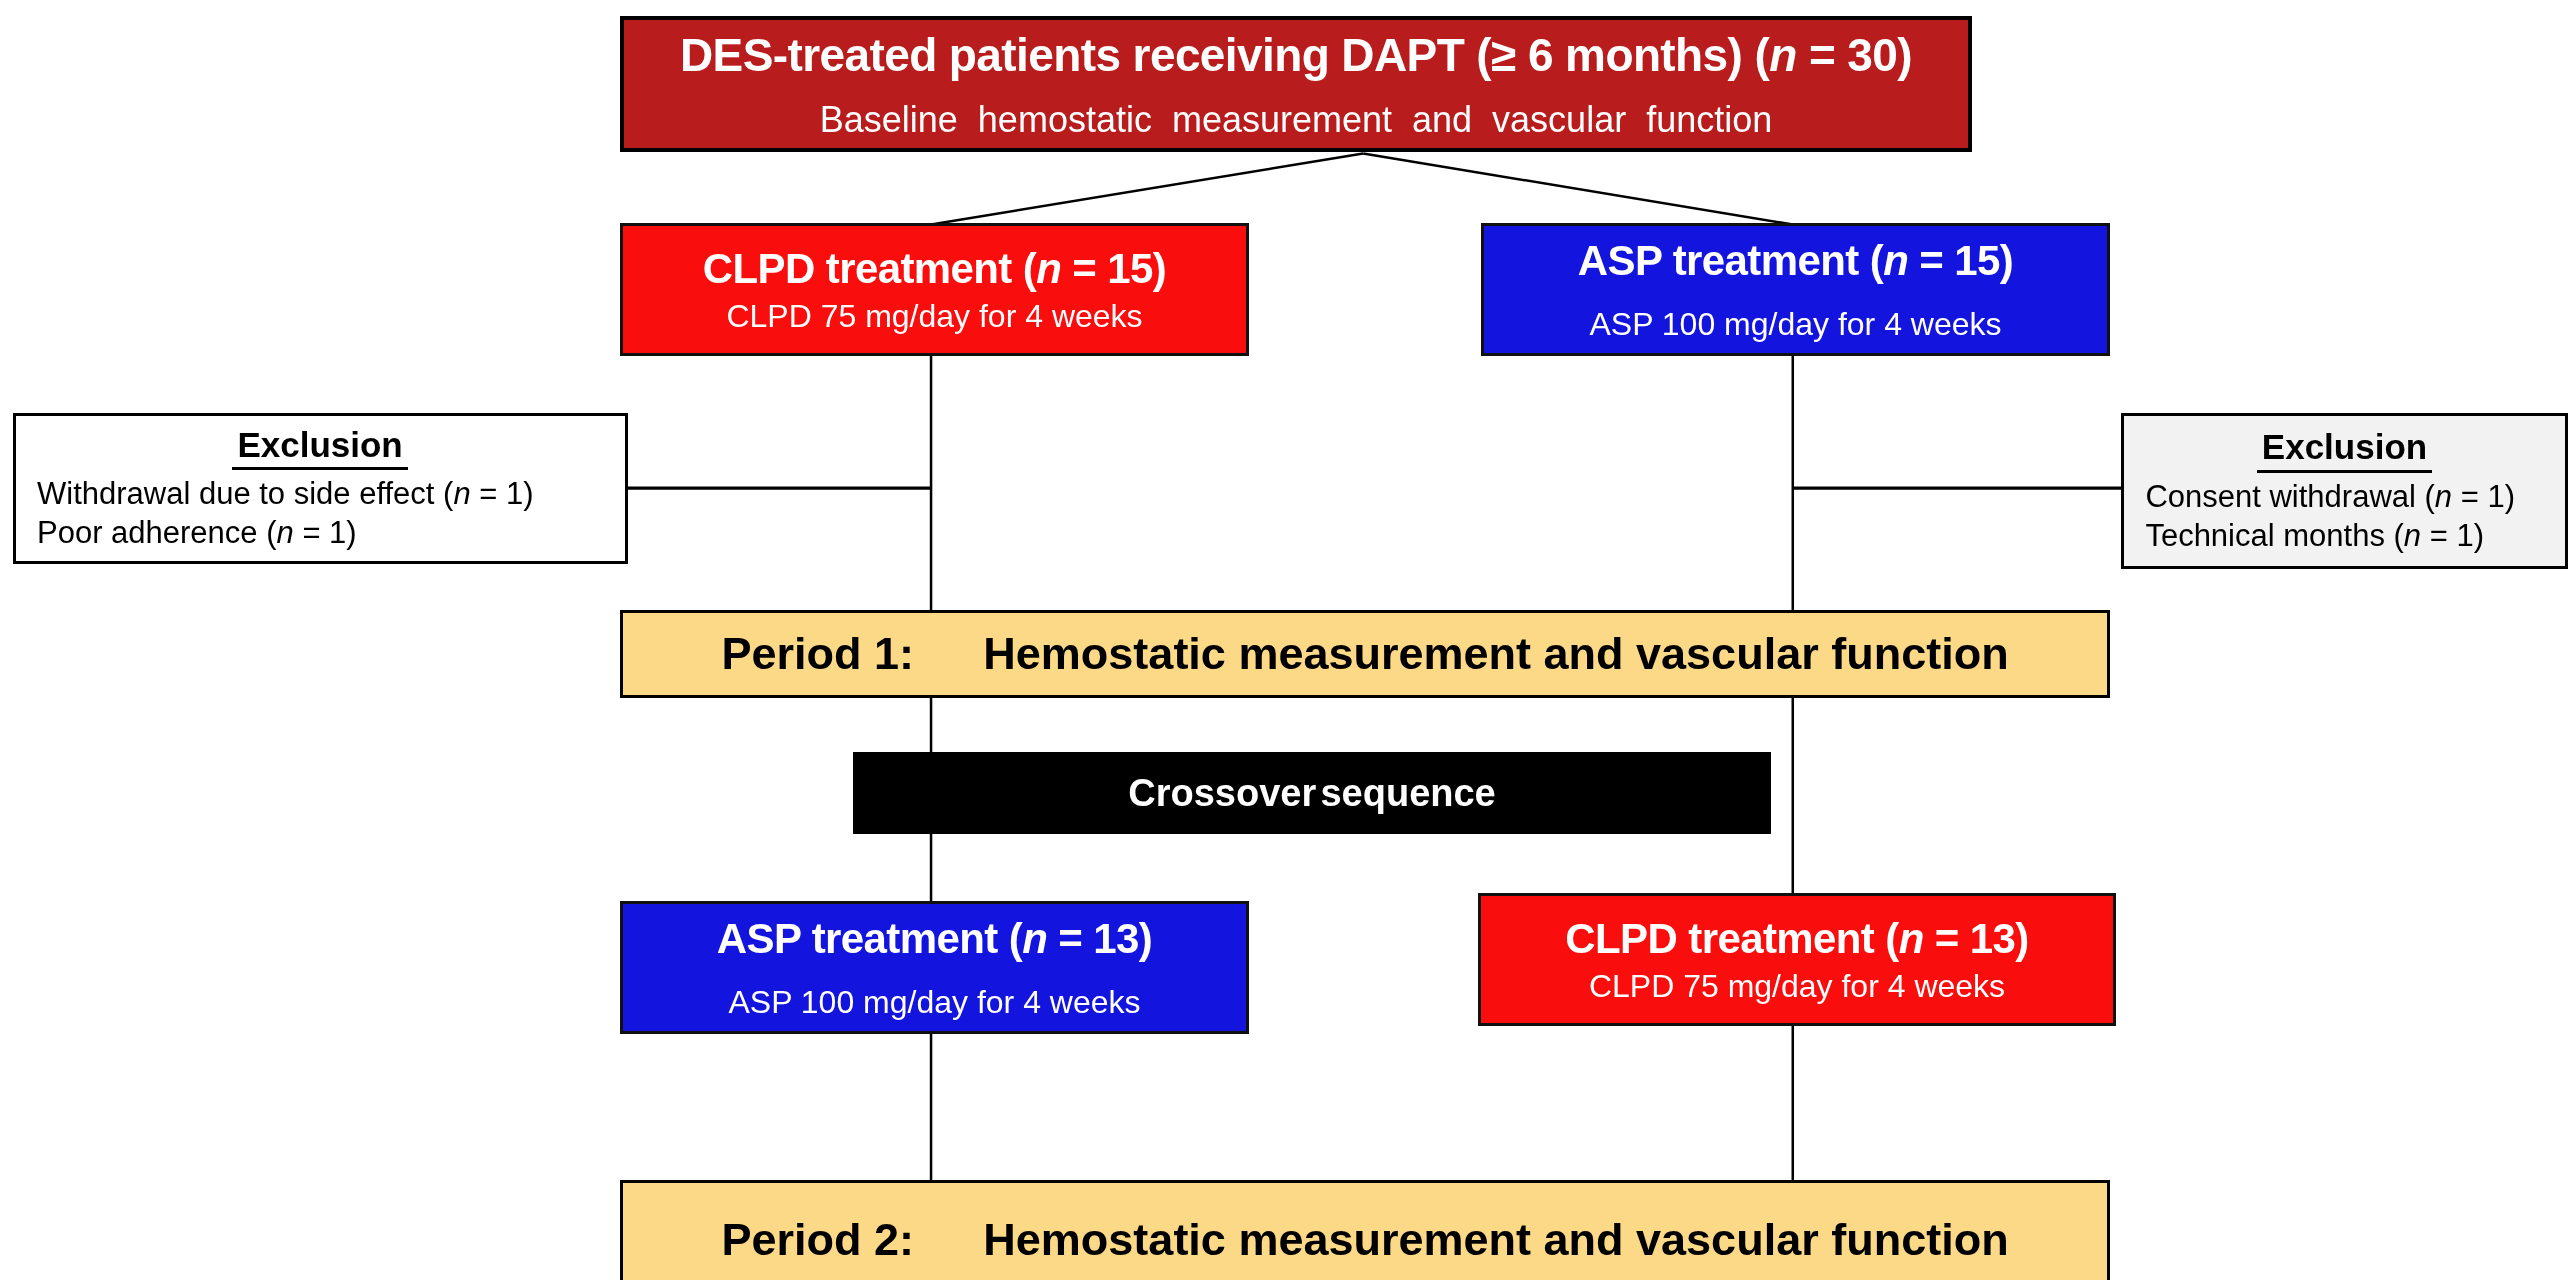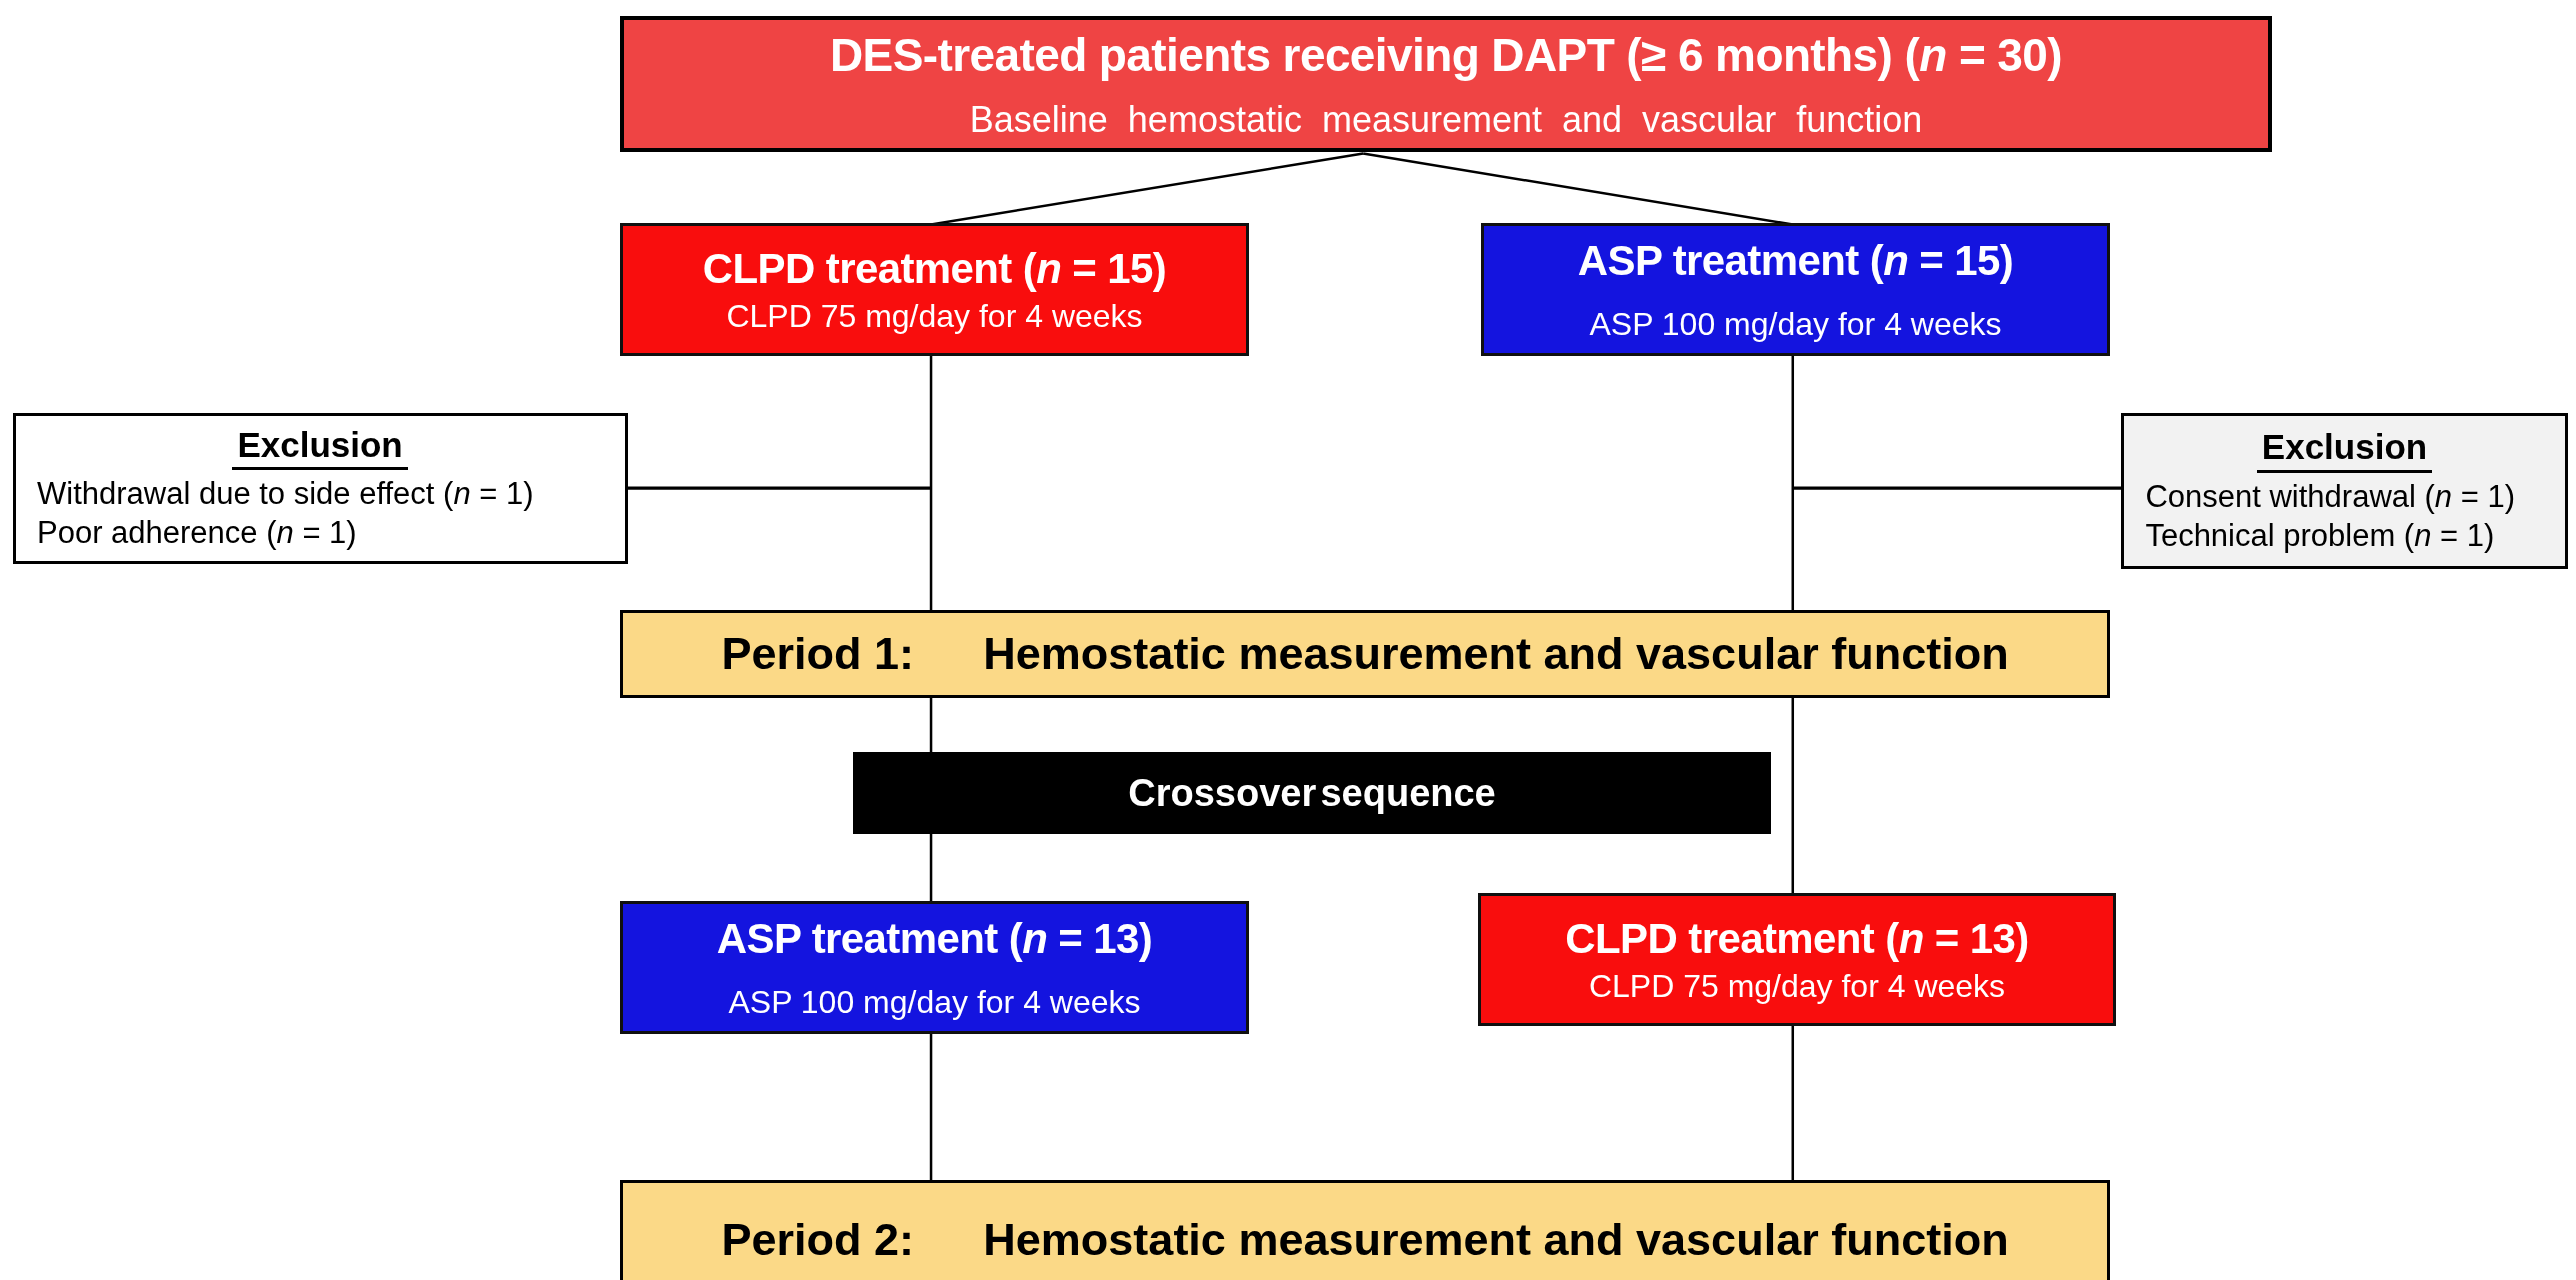--- a/index.html
+++ b/index.html
@@ -4,21 +4,21 @@
 <style>
   html,body{margin:0;padding:0;background:#ffffff;font-family:"Liberation Sans",sans-serif;}
   #canvas{position:relative;width:2576px;height:1280px;background:#ffffff;overflow:hidden;}
 
   #lines{position:absolute;left:0;top:0;z-index:1;}
 
   .box{position:absolute;box-sizing:border-box;display:flex;flex-direction:column;
        align-items:center;justify-content:center;text-align:center;z-index:2;}
 
   
-  #top-box{left:620px;top:16.4px;width:1652px;height:136px;background:#ef4444;border:4.4px solid #000;text-align:right;}
+  #top-box{left:620px;top:16.4px;width:1352px;height:136px;background:#b91c1c;border:4.4px solid #000;text-align:right;}
   #top-box .t-title{color:#fff;font-weight:bold;font-size:46px;letter-spacing:-0.6px;white-space:nowrap;}
   #top-box .t-sub{color:#fff;font-size:36px;word-spacing:10px;margin-top:17px;white-space:nowrap;}
 
   
   .arm-box{width:629px;height:133px;border:3.8px solid #101010;}
   .arm-box .a-title{color:#fff;font-weight:bold;font-size:42px;letter-spacing:-0.6px;white-space:nowrap;}
   .arm-box .a-sub{color:#fff;font-size:32px;margin-top:5px;white-space:nowrap;}
   .fill-red{background:#F90D0D;}
   .fill-blue{background:#1414DF;gap:16px;}
   #arm-tl{left:620px;top:223px;}
@@ -78,21 +78,21 @@
 
   <div class="box excl" id="excl-left">
     <div class="e-title">Exclusion</div>
     <div class="e-item"><span>Withdrawal due to side effect (</span><i>n</i><span> = 1)</span></div>
     <div class="e-item"><span>Poor adherence (</span><i>n</i><span> = 1)</span></div>
   </div>
 
   <div class="box excl" id="excl-right">
     <div class="e-title">Exclusion</div>
     <div class="e-item"><span>Consent withdrawal (</span><i>n</i><span> = 1)</span></div>
-    <div class="e-item"><span>Technical problem (</span><i>n</i><span> = 1)</span></div>
+    <div class="e-item"><span>Technical months (</span><i>n</i><span> = 1)</span></div>
   </div>
 
   <div class="box period" id="period1">
     <span class="p-prefix">Period 1:</span>
     <span class="p-text">Hemostatic measurement and vascular function</span>
   </div>
 
   <div class="box" id="crossover">
     <div class="c-label">Crossover sequence</div>
   </div>

